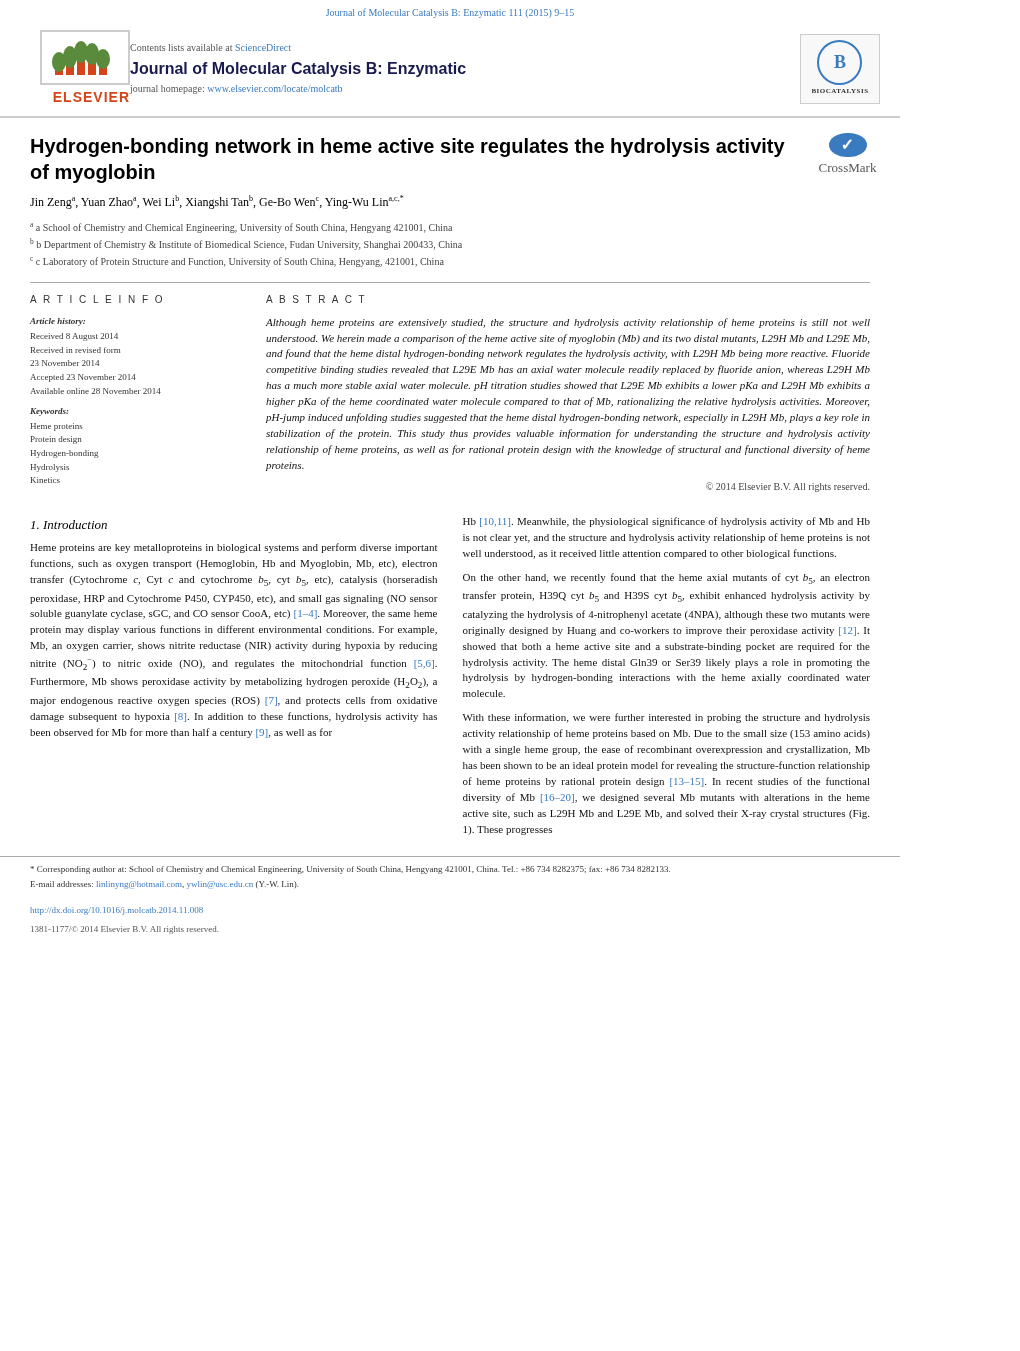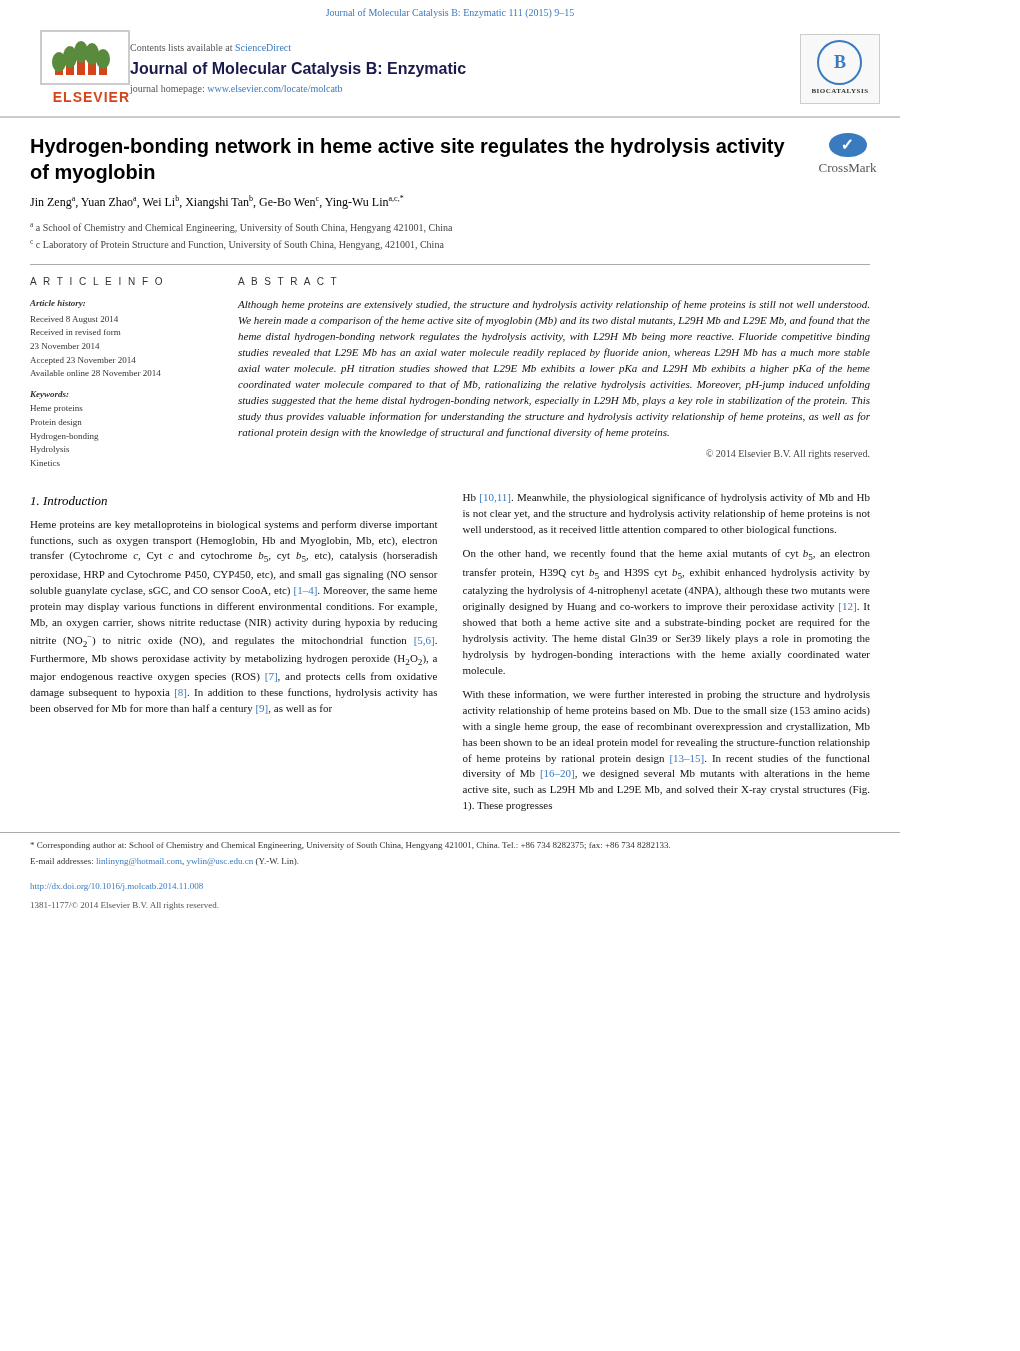--- a/index.html
+++ b/index.html
@@ -174,21 +174,21 @@
       color: #444;
       margin-bottom: 10px;
       line-height: 1.5;
     }
     .affiliations p {
       margin-bottom: 1px;
     }
     
     .two-col {
       display: flex;
-      gap: 8px;
+      gap: 36px;
       margin-top: 12px;
       border-top: 1px solid #aaa;
       padding-top: 10px;
     }
     .left-col {
       width: 200px;
       min-width: 200px;
     }
     .right-col {
       flex: 1;
@@ -357,20 +357,21 @@
         <div class="crossmark-text">CrossMark</div>
       </div>
     </div>
 
     <div class="authors-line">
       Jin Zeng<sup>a</sup>, Yuan Zhao<sup>a</sup>, Wei Li<sup>b</sup>, Xiangshi Tan<sup>b</sup>, Ge-Bo Wen<sup>c</sup>, Ying-Wu Lin<sup>a,c,*</sup>
     </div>
 
     <div class="affiliations">
       <p><sup>a</sup> <span>a School of Chemistry and Chemical Engineering, University of South China, Hengyang 421001, China</span></p>
+      <p><sup>b</sup> <span>b Department of Chemistry &amp; Institute of Biomedical Science, Fudan University, Shanghai 200433, China</span></p>
       <p><sup>c</sup> <span>c Laboratory of Protein Structure and Function, University of South China, Hengyang, 421001, China</span></p>
     </div>
 
     <div class="two-col">
 
       <div class="left-col">
         <div class="section-heading">A R T I C L E   I N F O</div>
         <div class="article-info-label">Article history:</div>
         <div class="article-info-date">Received 8 August 2014</div>
         <div class="article-info-date">Received in revised form</div>

